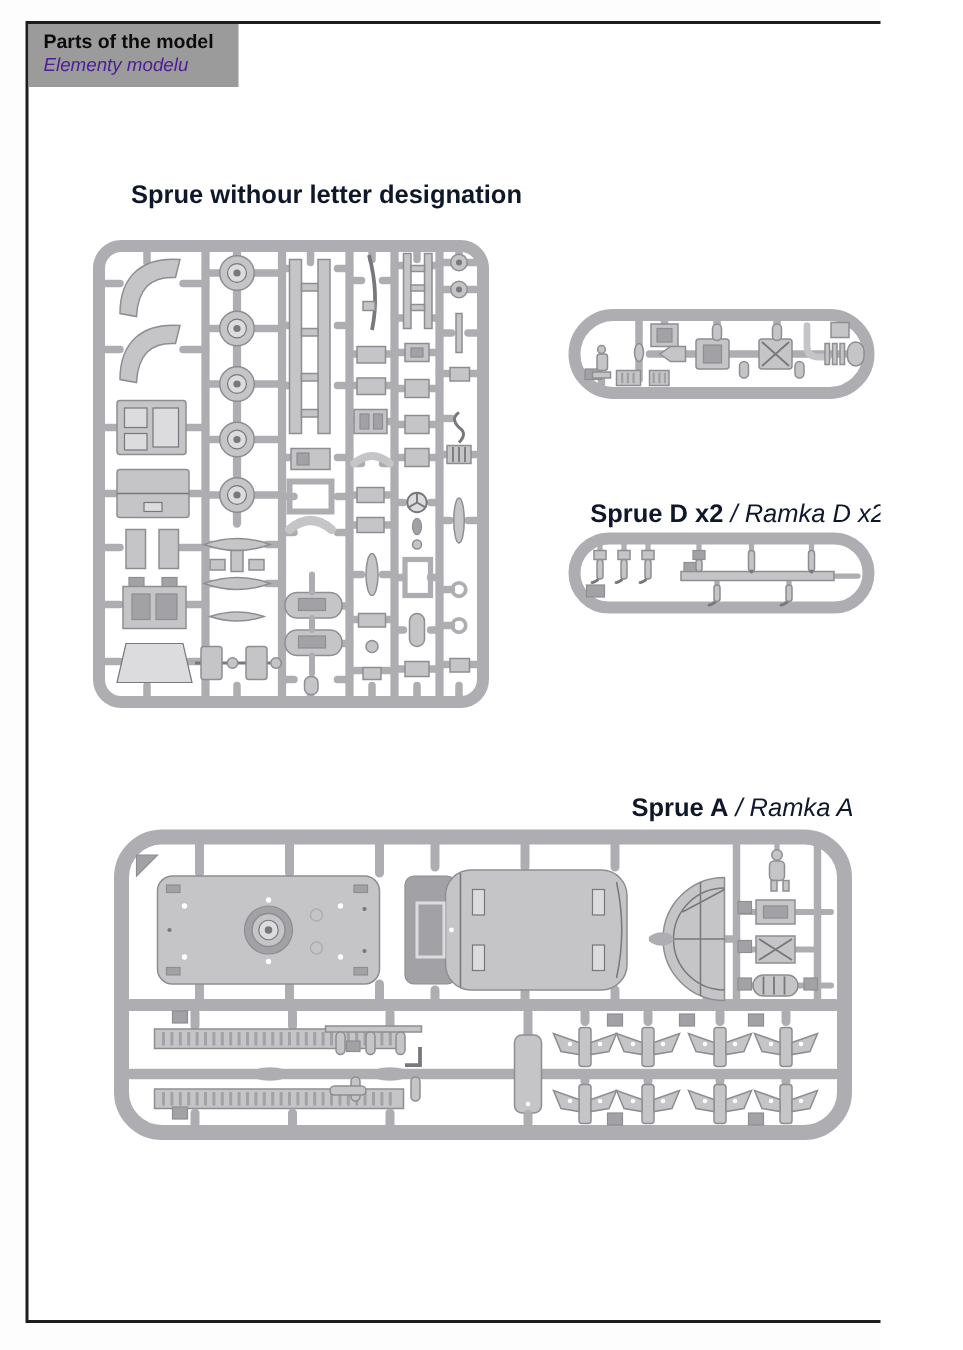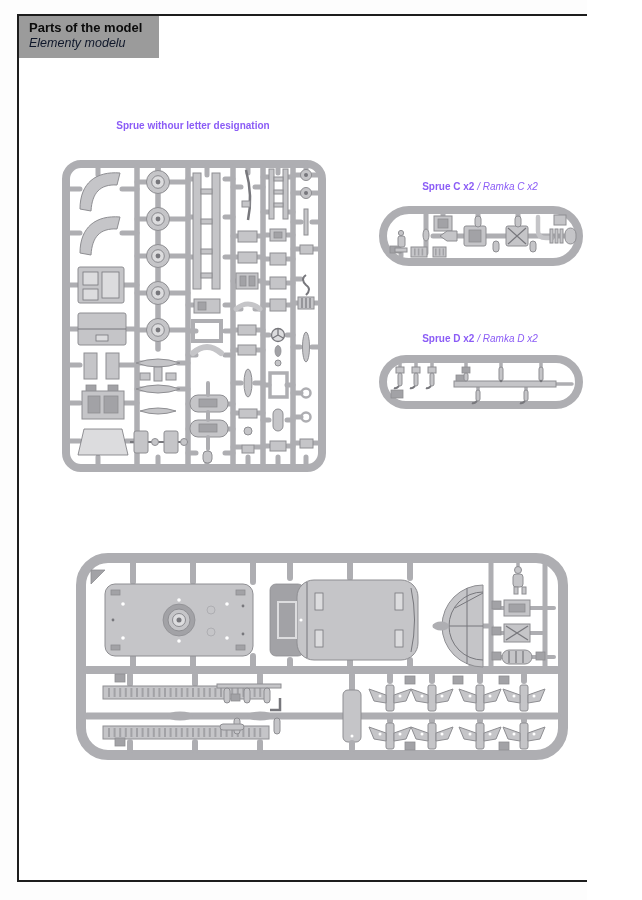--- a/index.html
+++ b/index.html
@@ -6,22 +6,22 @@
     --sprue:#aeaeb2; --sprue-dark:#8e8e92; --part:#c5c5c8; --part-light:#dcdcde;
     --part-dark:#a2a2a6; --detail:#77777c; --header-bg:#9b9b9b; --border-color:#1d1d1d; --page-bg:#fdfdfd;
   }
   *{margin:0;padding:0;box-sizing:border-box}
   html,body{background:#fff}
   body{font-family:"Liberation Sans",sans-serif;color:#111}
   .canvas{position:relative;width:587px;height:900px;background:var(--page-bg);overflow:hidden}
   .page-frame{position:absolute;left:17px;top:14px;width:594px;height:868px;border:2.5px solid var(--border-color);background:#fff}
   .header-box{position:absolute;left:19px;top:16px;width:140px;height:42px;background:var(--header-bg);padding:4px 8px 0 10px}
   .header-title{font-size:13px;font-weight:bold;color:#0b0b0b;line-height:1.25}
-  .header-sub{font-size:12.5px;font-style:italic;color:#0f172a;line-height:1.25}
-  .caption{position:absolute;text-align:center;font-size:10px;line-height:1.3;color:#8b5cf6}
+  .header-sub{font-size:12.5px;font-style:italic;color:#4c1d95;line-height:1.25}
+  .caption{position:absolute;text-align:right;font-size:17px;line-height:1.3;color:#0f172a}
   .cap-bold{font-weight:bold}
   .cap-it{font-style:italic}
   .diagram{position:absolute}
   
   .fr{fill:none;stroke:var(--sprue)}
   .fr2{fill:none;stroke:var(--part-light)}
   .rn{stroke:var(--sprue);stroke-linecap:round;fill:none}
   .pb{stroke:var(--part);stroke-linecap:round;fill:none}
   .pt{fill:var(--part);stroke:var(--sprue-dark);stroke-width:1}
   .ptl{fill:var(--part-light);stroke:var(--detail);stroke-width:.8}
@@ -208,24 +208,20 @@
       <path class="dt" stroke-width="2" d="M246,118 q-6,4 0,10 q6,4 0,10"></path>
       <rect class="pt" x="238" y="140" width="16" height="12"></rect>
       <path class="dt" stroke-width="1.2" d="M242,141 v10 M246,141 v10 M250,141 v10"></path>
       <ellipse class="pt" cx="246" cy="190" rx="3.5" ry="15"></ellipse>
       <circle class="fr" stroke-width="2.5" cx="246" cy="236" r="4.5"></circle>
       <circle class="fr" stroke-width="2.5" cx="246" cy="260" r="4.5"></circle>
       <rect class="pt" x="240" y="282" width="13" height="9"></rect>
     </g>
   </svg>
 
-  <div class="caption" style="left:370px;top:180px;width:220px">
-    <span class="cap-bold">Sprue C x2</span>
-    <span class="cap-it">/ Ramka C x2</span>
-  </div>
 
   <svg class="diagram" style="left:378px;top:205px" width="206" height="62" viewBox="0 0 206 62">
     <rect class="fr" stroke-width="8" x="5" y="5" width="196" height="52" rx="26"></rect>
     <g class="rn" stroke-width="5">
       <path d="M55,31 H192 M48,9 V48 M100,9 V31 M140,9 V31 M65,9 v3 M23,47 v4"></path>
     </g>
     <g>
       <rect class="ptd" x="12" y="41" width="11" height="7"></rect>
       <circle class="pt" cx="23" cy="28" r="2.6"></circle>
       <rect class="pt" x="20" y="31" width="7" height="11" rx="2"></rect>
@@ -286,20 +282,24 @@
         <rect class="pt" x="161" y="13" width="4" height="14" rx="2"></rect>
           <circle class="dd" cx="163" cy="27" r="1.3"></circle>
         <rect class="pt" x="98" y="36" width="4" height="11" rx="2"></rect>
           <path class="dt" stroke-width="2" d="M99,47 q-3,3 -5,2"></path>
         <rect class="pt" x="146" y="36" width="4" height="11" rx="2"></rect>
           <path class="dt" stroke-width="2" d="M147,47 q-3,3 -5,2"></path>
       </g>
     </g>
   </svg>
 
+  <div class="caption" style="left:75px;top:528px;width:494px">
+    <span class="cap-bold">Sprue A</span>
+    <span class="cap-it">/ Ramka A</span>
+  </div>
 
   <svg class="diagram" style="left:75px;top:548px" width="494" height="222" viewBox="0 0 494 222">
     <rect class="fr" stroke-width="10" x="6" y="10" width="482" height="197" rx="27"></rect>
     <polygon class="ptd" points="16,22 30,22 16,36"></polygon>
     <g class="rn">
       <path stroke-width="8" d="M12,122 H482"></path>
       <path stroke-width="7" d="M12,168 H482"></path>
       <path stroke-width="5" d="M416,14 V122 M470,14 V122"></path>
       <path stroke-width="6" d="M58,15 V34 M118,15 V34 M178,15 V34 M215,15 V30 M275,15 V30 M335,15 V30 M58,108 V118 M118,108 V118 M178,108 V118 M215,112 V118 M275,112 V118 M335,112 V118"></path>
       <path stroke-width="5" d="M408,78 H416 M396,122 V112 M360,78 H372"></path>

